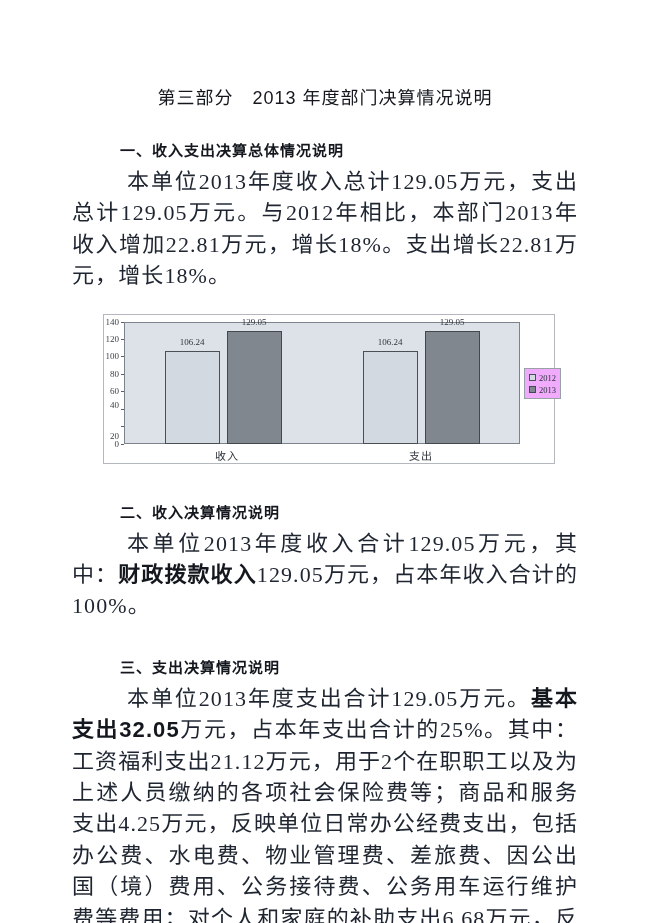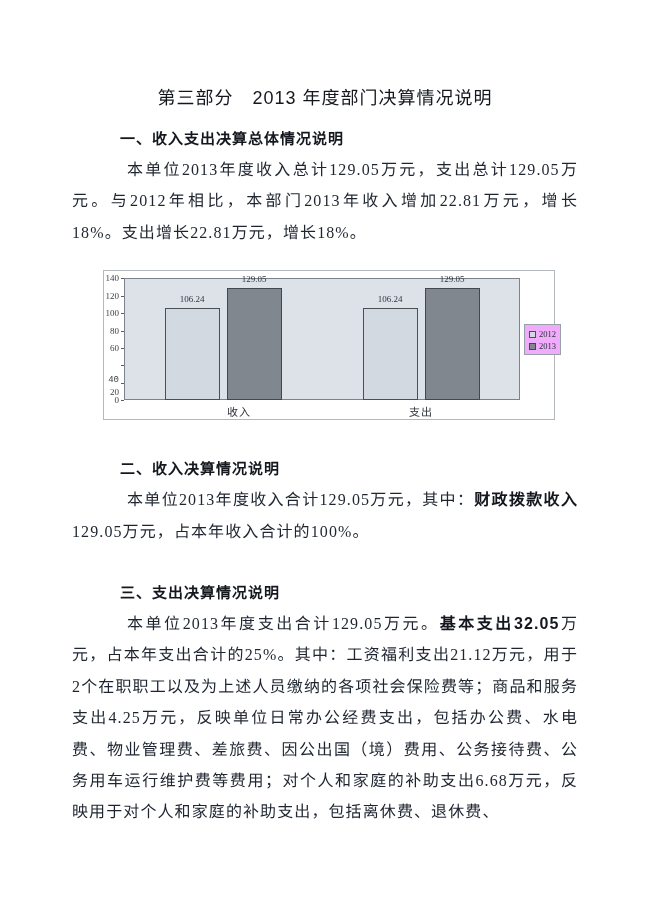--- a/index.html
+++ b/index.html
@@ -20,27 +20,27 @@
     font-family:"Liberation Sans","DejaVu Sans",sans-serif;
     font-weight:400; font-size:18px; line-height:24px;
     letter-spacing:1px; color:#14181e;
   }
   .sec-heading {
     margin:0; padding-left:48px;
     font-family:"Liberation Sans","DejaVu Sans",sans-serif;
     font-weight:700; font-size:15px; line-height:20px;
     letter-spacing:1px; color:#14181e;
   }
-  .h1 { margin-top:19px; }
+  .h1 { margin-top:31px; }
   .h2 { margin-top:39px; }
   .h3 { margin-top:36px; }
 
   .body-para {
     margin:0; margin-top:5px;
-    font-size:16px; line-height:31.4px;
+    font-size:22px; line-height:31.4px;
     letter-spacing:1.1px;
     text-align:justify;
     text-indent:55px;
     color:#1e2530;
   }
   .seg-bold {
     font-family:"Liberation Sans","DejaVu Sans",sans-serif;
     font-weight:700; font-style:normal; color:#14181e;
   }
 
@@ -96,33 +96,33 @@
 
     <h2 class="sec-heading h1">一、收入支出决算总体情况说明</h2>
     <p class="body-para"><span>本单位2013年度收入总计129.05万元，支出总计129.05万元。与2012年相比，本部门2013年收入增加22.81万元，增长18%。支出增长22.81万元，增长18%。</span></p>
 
     <div class="chart-frame" id="chart-canvas">
         <div class="chart-plot" style="left: 20px; top: 7px; width: 396px; height: 122px; background: rgb(221, 226, 233);"></div>
         <div class="y-tick-label" style="left: 0px; width: 15px; top: 124px;">0</div>
         <div class="y-tick-mark" style="left: 17px; top: 129px;"></div>
         <div class="y-tick-label" style="left: 0px; width: 15px; top: 116px;">20</div>
         <div class="y-tick-mark" style="left: 17px; top: 111.571px;"></div>
-        <div class="y-tick-label" style="left: 0px; width: 15px; top: 104px; font-family: Liberation Mono, monospace;">40</div>
+        <div class="y-tick-label" style="left: 0px; width: 15px; top: 85px;">40</div>
         <div class="y-tick-mark" style="left: 17px; top: 94.1429px;"></div>
         <div class="y-tick-label" style="left: 0px; width: 15px; top: 71.7143px;">60</div>
         <div class="y-tick-mark" style="left: 17px; top: 76.7143px;"></div>
         <div class="y-tick-label" style="left: 0px; width: 15px; top: 54.2857px;">80</div>
         <div class="y-tick-mark" style="left: 17px; top: 59.2857px;"></div>
         <div class="y-tick-label" style="left: 0px; width: 15px; top: 36.8571px;">100</div>
         <div class="y-tick-mark" style="left: 17px; top: 41.8571px;"></div>
         <div class="y-tick-label" style="left: 0px; width: 15px; top: 19.4286px;">120</div>
         <div class="y-tick-mark" style="left: 17px; top: 24.4286px;"></div>
         <div class="y-tick-label" style="left: 0px; width: 15px; top: 2px;">140</div>
         <div class="y-tick-mark" style="left: 17px; top: 7px;"></div>
-        <div class="x-cat-label" style="left: 36px; width: 198px; top: 135px;">收入</div>
+        <div class="x-cat-label" style="left: 24px; width: 198px; top: 135px;">收入</div>
         <div class="chart-bar" style="left: 60.5px; top: 36.4194px; width: 55px; height: 92.5806px; background: rgb(211, 217, 224); border-color: rgb(74, 79, 86);"></div>
         <div class="bar-value-label" style="left: 50.5px; width: 75px; top: 22.4194px;">106.24</div>
         <div class="chart-bar" style="left: 122.5px; top: 16.5421px; width: 55px; height: 112.458px; background: rgb(129, 135, 142); border-color: rgb(67, 72, 79);"></div>
         <div class="bar-value-label" style="left: 112.5px; width: 75px; top: 2.54214px;">129.05</div>
         <div class="x-cat-label" style="left: 218px; width: 198px; top: 135px;">支出</div>
         <div class="chart-bar" style="left: 258.5px; top: 36.4194px; width: 55px; height: 92.5806px; background: rgb(211, 217, 224); border-color: rgb(74, 79, 86);"></div>
         <div class="bar-value-label" style="left: 248.5px; width: 75px; top: 22.4194px;">106.24</div>
         <div class="chart-bar" style="left: 320.5px; top: 16.5421px; width: 55px; height: 112.458px; background: rgb(129, 135, 142); border-color: rgb(67, 72, 79);"></div>
         <div class="bar-value-label" style="left: 310.5px; width: 75px; top: 2.54214px;">129.05</div>
         <div class="chart-legend" style="left: 420px; top: 53px;">

